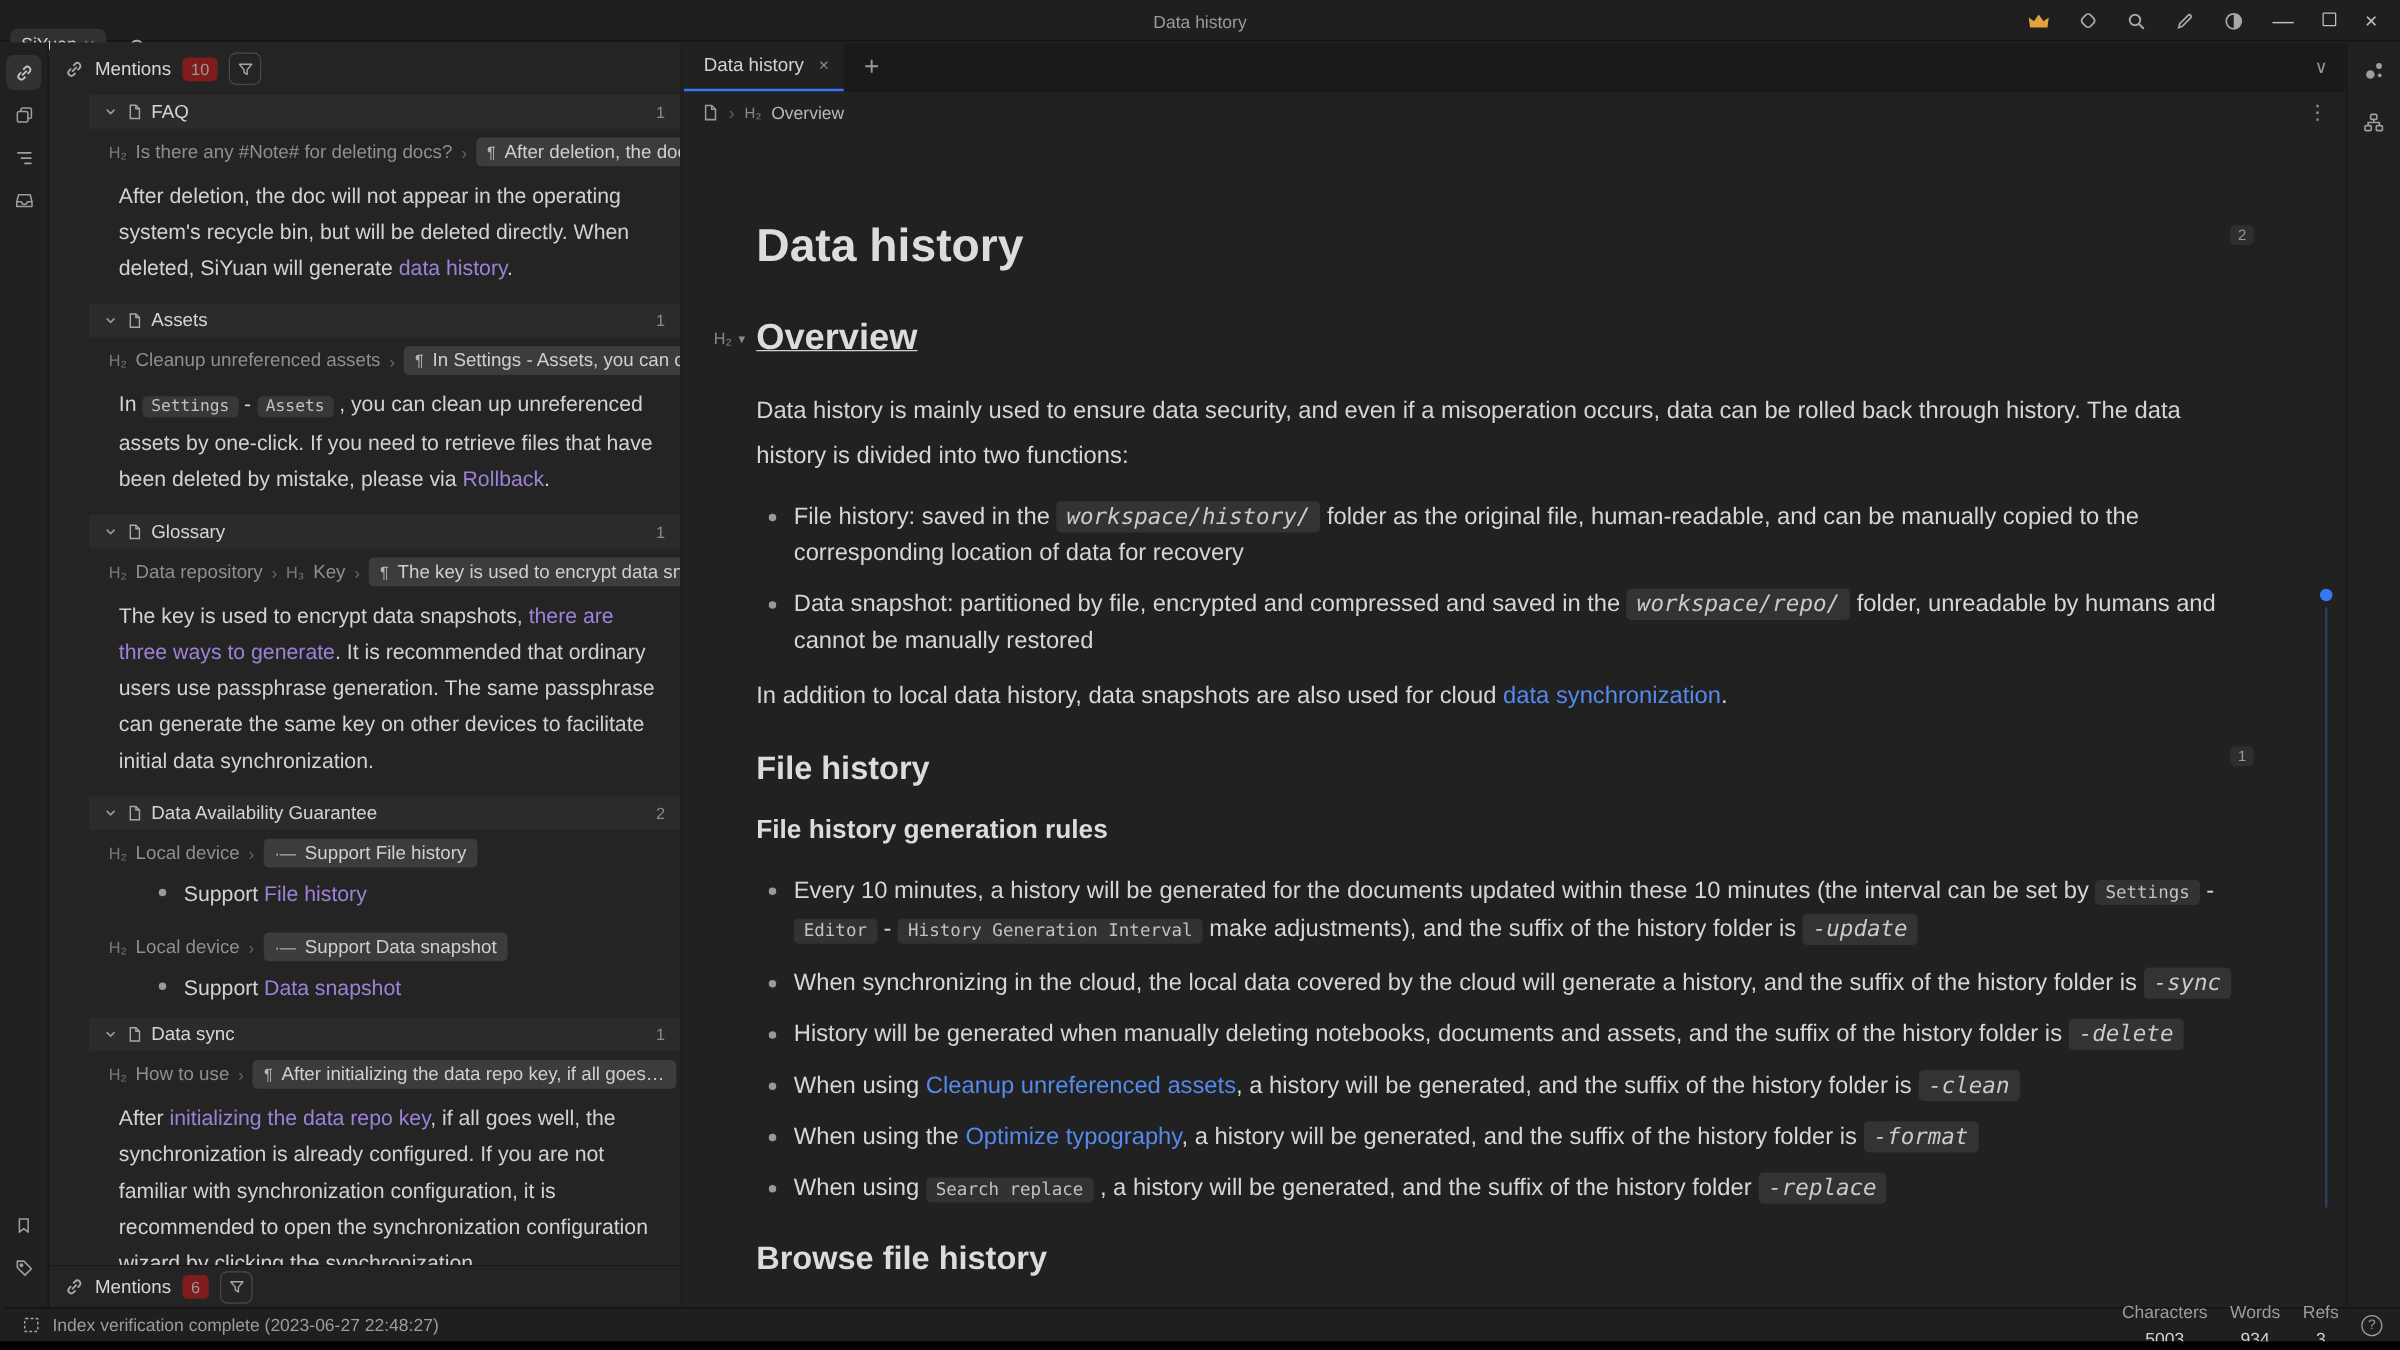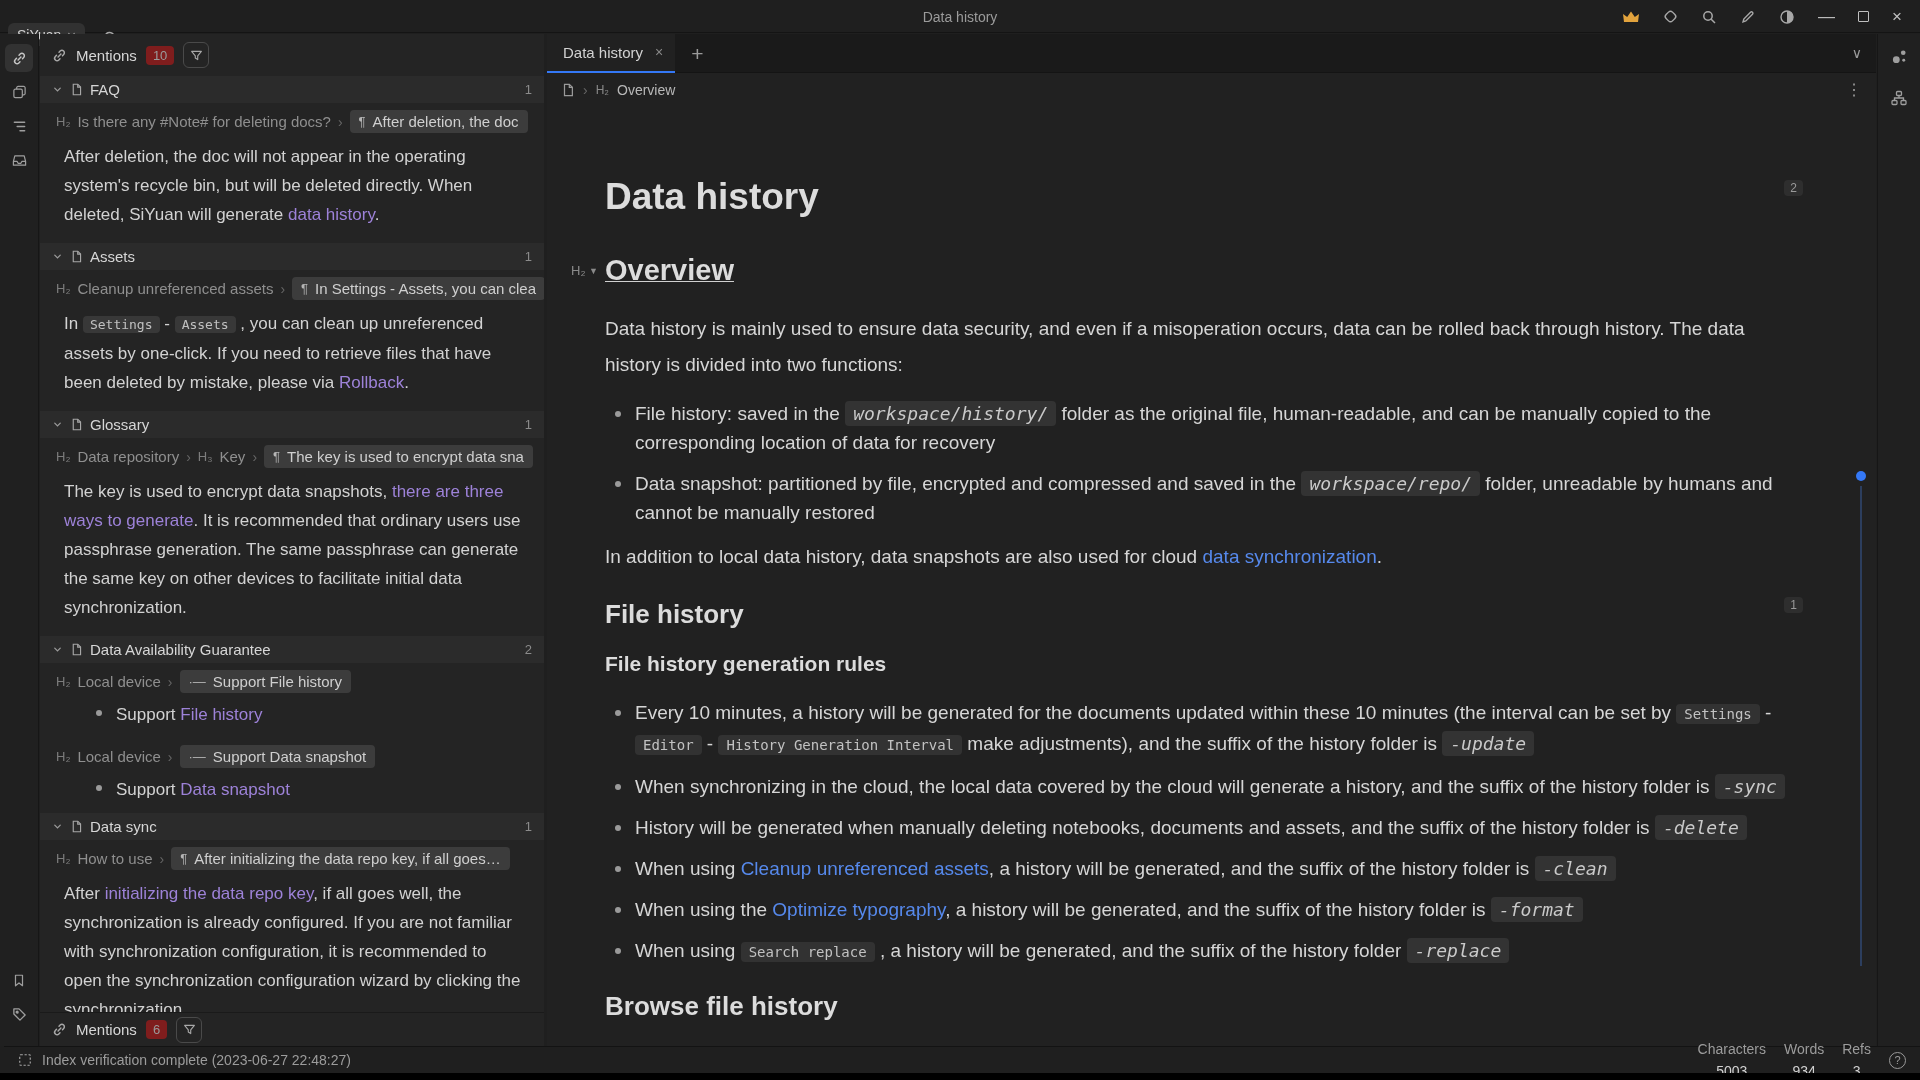--- a/index.html
+++ b/index.html
@@ -34,21 +34,21 @@
   .dock-spacer{flex:1;}
 
   
   #panel{position:absolute;left:40px;top:34px;width:504px;bottom:34px;background:#242424;
     display:flex;flex-direction:column;overflow:hidden;}
   .panel-toolbar{height:42px;flex:none;display:flex;align-items:center;gap:9px;padding:0 12px;}
   .panel-title{font-size:15px;color:#d6d6d6;}
   .count-badge{background:#7f1d1d;border-radius:4px;padding:2px 7px;font-size:13px;color:#9a9a9a;}
   .icon-btn{width:26px;height:26px;border:1px solid #4a4a4a;border-radius:6px;display:flex;
     align-items:center;justify-content:center;color:#a8a8a8;}
-  .panel-scroll{flex:1;overflow:hidden;position:relative;}
+  .panel-scroll{flex:1;overflow:hidden;position:relative;margin-left:31px;}
   .sec-head{height:27px;display:flex;align-items:center;gap:7px;background:#2b2b2b;
     padding:0 12px 0 12px;font-size:15px;color:#d6d6d6;}
   .sec-head .chev{color:#9a9a9a;display:flex;}
   .sec-head .docic{color:#a8a8a8;display:flex;}
   .sec-count{margin-left:auto;color:#8b8b8b;font-size:13px;}
   .crumb-row{display:flex;align-items:center;gap:7px;padding:7px 10px 4px 16px;white-space:nowrap;
     overflow:hidden;font-size:15px;color:#8f8f8f;}
   .crumb-tag{font-size:13px;color:#7c7c7c;}
   .crumb-sep{color:#666;font-size:14px;}
   .crumb-chip{background:#3c3c3c;border-radius:4px;padding:3px 9px;color:#cfcfcf;flex:none;

